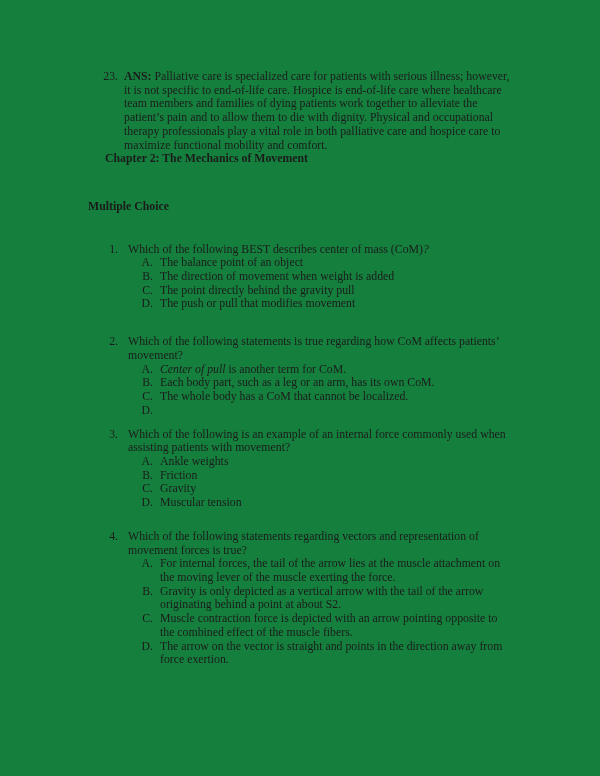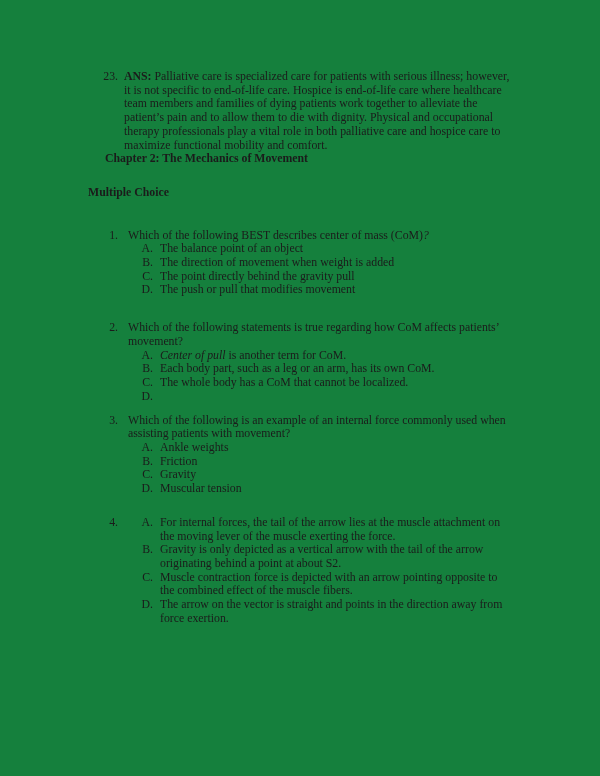--- a/index.html
+++ b/index.html
@@ -43,21 +43,21 @@
   .letter {
     position: absolute;
     left: 35px;
     top: 0;
     width: 30px;
     text-align: right;
   }
   .bold { font-weight: bold; margin-top: 15px; }
   .it { font-style: italic; }
   .chapter { font-weight: bold; margin-left: 17px; }
-  .mc { font-weight: bold; margin-top: 20px; }
+  .mc { font-weight: bold; margin-top: 34px; }
   .question.m29 { margin-top: 29px; }
   .question.m24 { margin-top: 24px; }
   .question.m20 { margin-top: 20px; }
 </style>
 </head>
 <body style="background: rgb(255, 255, 255); color: rgb(27, 27, 27);">
 
 <div class="page">
   <div class="content">
 
@@ -89,21 +89,21 @@
 
     <div class="question m24">
       <div class="qline"><span class="num">3.</span><span>Which of the following is an example of an internal force commonly used when assisting patients with movement?</span><span class="it"></span></div>
       <div class="opt"><span class="letter">A.</span><span class="it"></span><span>Ankle weights</span></div>
       <div class="opt"><span class="letter">B.</span><span class="it"></span><span>Friction</span></div>
       <div class="opt"><span class="letter">C.</span><span class="it"></span><span>Gravity</span></div>
       <div class="opt"><span class="letter">D.</span><span class="it"></span><span>Muscular tension</span></div>
     </div>
 
     <div class="question m20">
-      <div class="qline"><span class="num">4.</span><span class="it"></span></div>
+      <div class="qline"><span class="num">4.</span><span>Which of the following statements regarding vectors and representation of movement forces is true?</span><span class="it"></span></div>
       <div class="opt"><span class="letter">A.</span><span class="it"></span><span>For internal forces, the tail of the arrow lies at the muscle attachment on the moving lever of the muscle exerting the force.</span></div>
       <div class="opt"><span class="letter">B.</span><span class="it"></span><span>Gravity is only depicted as a vertical arrow with the tail of the arrow originating behind a point at about S2.</span></div>
       <div class="opt"><span class="letter">C.</span><span class="it"></span><span>Muscle contraction force is depicted with an arrow pointing opposite to the combined effect of the muscle fibers.</span></div>
       <div class="opt"><span class="letter">D.</span><span class="it"></span><span>The arrow on the vector is straight and points in the direction away from force exertion.</span></div>
     </div>
 
   </div>
 </div>
 
 </body></html>

